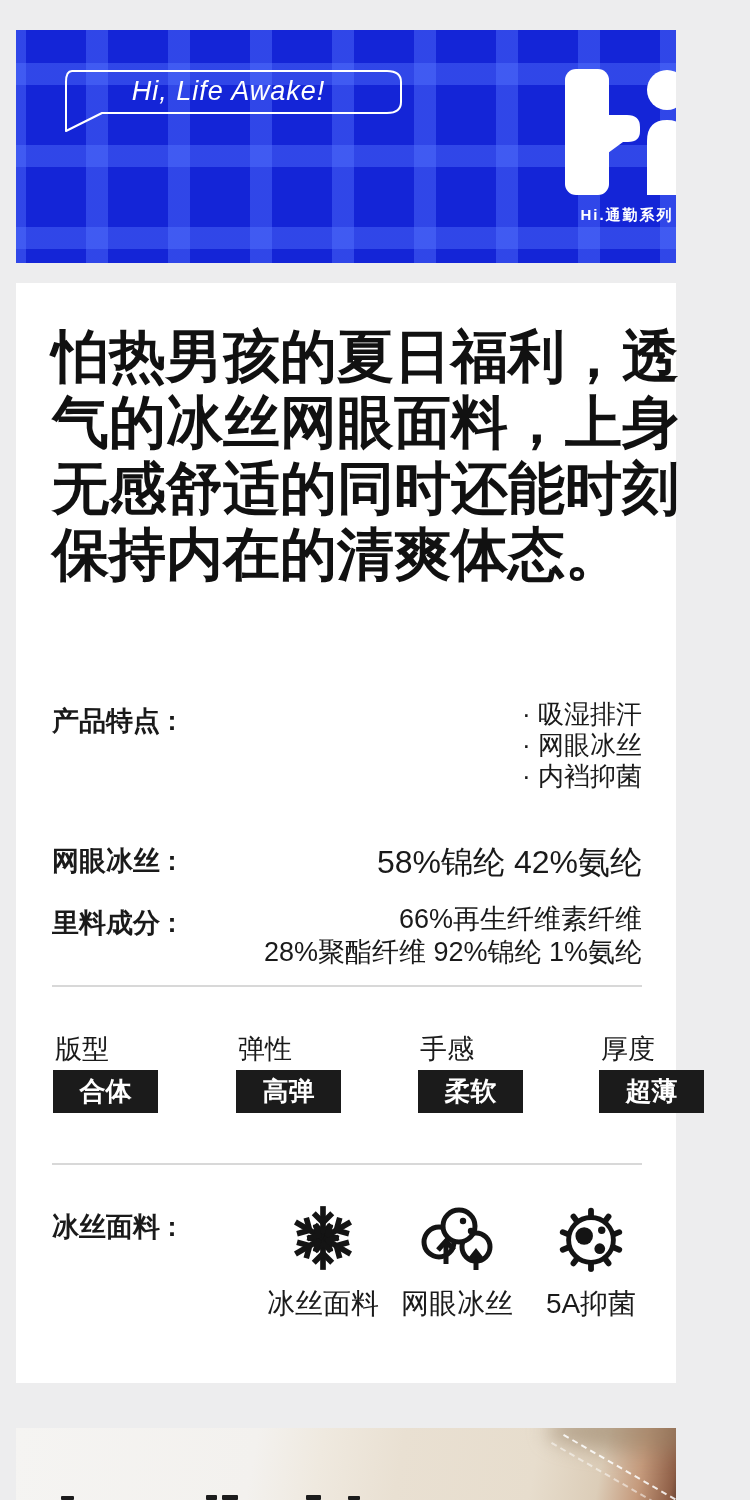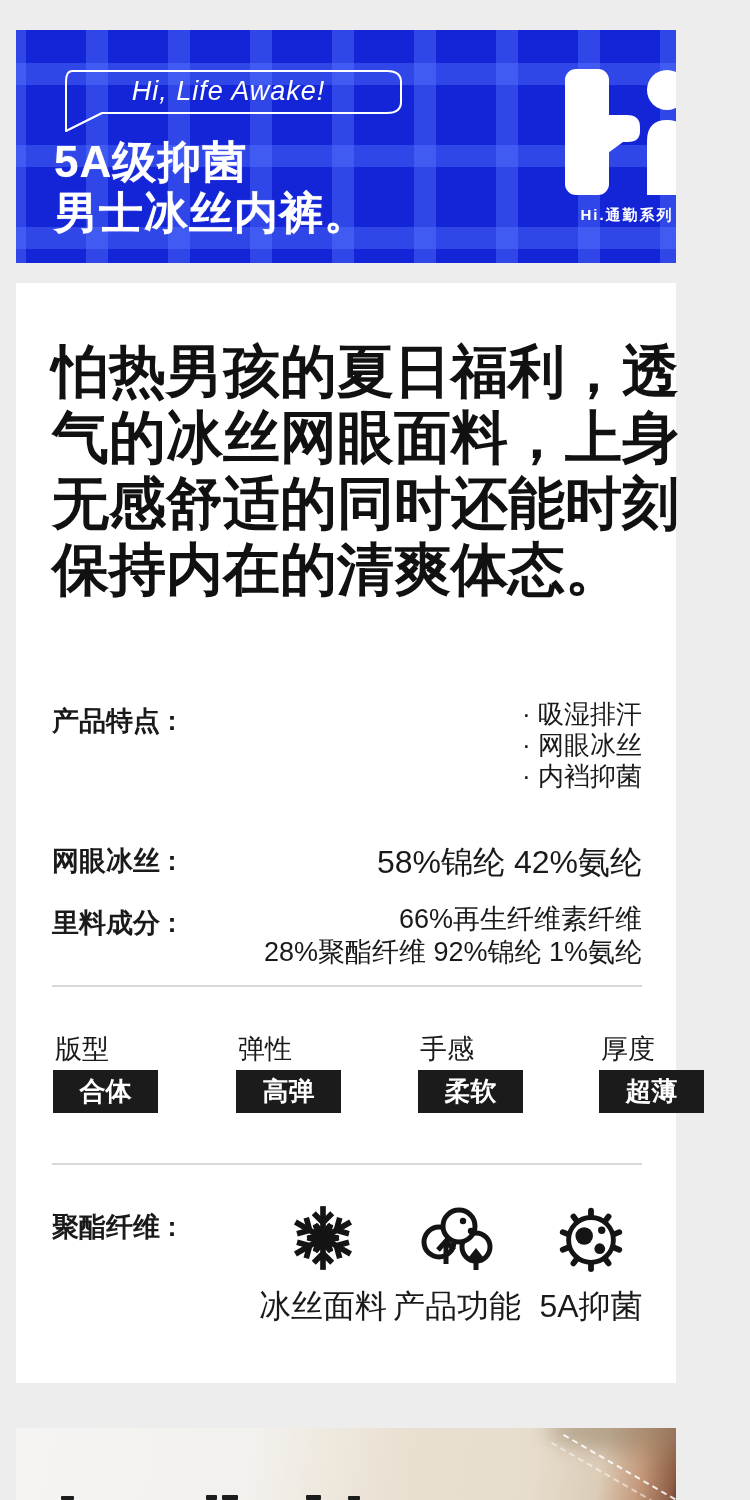--- a/index.html
+++ b/index.html
@@ -31,21 +31,21 @@
   }
   .hi-logo { position:absolute; left:549px; top:39px; }
   .series-label {
     position:absolute; left:545px; top:176px; width:132px; text-align:center;
     color:#fff; font-size:15px; font-weight:600; letter-spacing:2px; white-space:nowrap;
   }
 
   
   .info { top:283px; height:1100px; background:#ffffff; color:#1a1a1a; }
   .intro {
-    position:absolute; left:36px; top:55px; color:#111;
+    position:absolute; left:36px; top:40px; color:#111;
     font-size:57px; font-weight:700; line-height:66px; letter-spacing:0px; white-space:nowrap;
   }
   .spec-label { position:absolute; left:36px; font-size:27px; font-weight:600; }
   .features-label { top:420px; }
   .feature-list { position:absolute; right:34px; top:416px; list-style:none; text-align:left; }
   .feature-list li { font-size:26px; font-weight:500; line-height:31px; }
   .fabric-label { top:560px; }
   .fabric-value { position:absolute; right:34px; top:558px; font-size:32px; font-weight:500; }
   .lining-label { top:622px; }
   .lining-value { position:absolute; right:34px; top:620px; text-align:right; font-size:27px; font-weight:500; line-height:33px;margin-left:10px; }
@@ -59,21 +59,21 @@
     position:absolute; top:39px; left:0; width:105px; height:43px; background:#1b1b1b;
     color:#fff; font-size:26px; font-weight:700; text-align:center; line-height:43px;
   }
   .attr-col { top:748px; height:82px; }
   .attr-0 { left:37px; } .attr-1 { left:220px; } .attr-2 { left:402px; } .attr-3 { left:583px; }
 
   .functions-label { top:926px; }
   .func-items { position:absolute; right:18px; top:912px; display:flex; }
   .func-item { width:134px; text-align:center; }
   .func-icon { height:86px; display:flex; align-items:center; justify-content:center; }
-  .func-name { margin-top:4px; font-size:32px; font-weight:500; white-space:nowrap; }
+  .func-name { margin-top:4px; font-size:28px; font-weight:500; white-space:nowrap; }
 
   
   .photo {
     top:1428px; height:72px; overflow:hidden;
     background:linear-gradient(100deg,
       #f5f4f2 0%, #f3f1ee 36%, #efe9df 46%,
       #e9e0d2 58%, #e7ddcd 78%, #dccdb8 88%,
       #c59a7c 94%, #8f5f47 99%, #6e4836 100%);
   }
   .fold-shadow {
@@ -91,24 +91,20 @@
 <div class="page">
 
   <section class="card banner">
     <div class="bubble">
       <svg width="348" height="64" viewBox="0 0 348 64">
         <path d="M16,1 H331 Q345,1 345,12 V32 Q345,43 331,43 H46 L10,61 L10,12 Q10,1 16,1 Z" fill="none" stroke="#ffffff" stroke-width="2" stroke-linejoin="round"></path>
       </svg>
       <span class="bubble-text">Hi, Life Awake!</span>
     </div>
 
-    <h1 class="banner-title">
-      <div>5A级抑菌</div>
-      <div>男士冰丝内裤。</div>
-    </h1>
 
     <svg class="hi-logo" width="122" height="126" viewBox="0 0 122 126">
       <rect x="0" y="0" width="44" height="126" rx="11" fill="#ffffff"></rect>
       <path d="M43,46 H62 Q75,46 75,58 V62 Q75,73 63,73 H58 L43,84 Z" fill="#ffffff"></path>
       <circle cx="102" cy="21" r="20" fill="#ffffff"></circle>
       <path d="M82,126 V72 Q82,51 102,51 Q122,51 122,72 V126 Z" fill="#ffffff"></path>
     </svg>
     <div class="series-label">Hi.通勤系列</div>
   </section>
 
@@ -151,21 +147,21 @@
       <div class="attr-name">手感</div>
       <div class="attr-chip">柔软</div>
     </div>
     <div class="attr-col attr-3">
       <div class="attr-name">厚度</div>
       <div class="attr-chip">超薄</div>
     </div>
 
     <div class="divider divider-2"></div>
 
-    <div class="spec-label functions-label">聚酯纤维 :</div>
+    <div class="spec-label functions-label">冰丝面料 :</div>
     <div class="func-items">
 
       <div class="func-item">
         <div class="func-icon">
           <svg width="74" height="74" viewBox="0 0 72 72">
             <g stroke="#141414" stroke-width="5.5" fill="none">
               <g id="arm">
                 <line x1="36" y1="36" x2="36" y2="5"></line>
                 <path d="M27,12 L36,21 L45,12" fill="none"></path>
                 <path d="M28,23 L36,31 L44,23" fill="none"></path>
@@ -190,21 +186,21 @@
             <circle cx="44" cy="21" r="3.2" fill="#141414"></circle>
             <circle cx="52" cy="31" r="3.2" fill="#141414"></circle>
             <g stroke="#141414" stroke-width="5" fill="none">
               <line x1="27" y1="64" x2="27" y2="42"></line>
               <path d="M19,50 L27,41 L35,50"></path>
               <line x1="57" y1="70" x2="57" y2="53"></line>
               <path d="M50,61 L57,52 L64,61"></path>
             </g>
           </svg>
         </div>
-        <div class="func-name">产品功能</div>
+        <div class="func-name">网眼冰丝</div>
       </div>
 
       <div class="func-item">
         <div class="func-icon">
           <svg width="74" height="74" viewBox="0 0 76 76">
             <g stroke="#141414" stroke-width="6" stroke-linecap="round">
               <line x1="38" y1="15" x2="38" y2="10"></line>
               <line x1="53" y1="20" x2="56" y2="16"></line>
               <line x1="62" y1="34" x2="67" y2="32"></line>
               <line x1="62" y1="48" x2="67" y2="50"></line>

